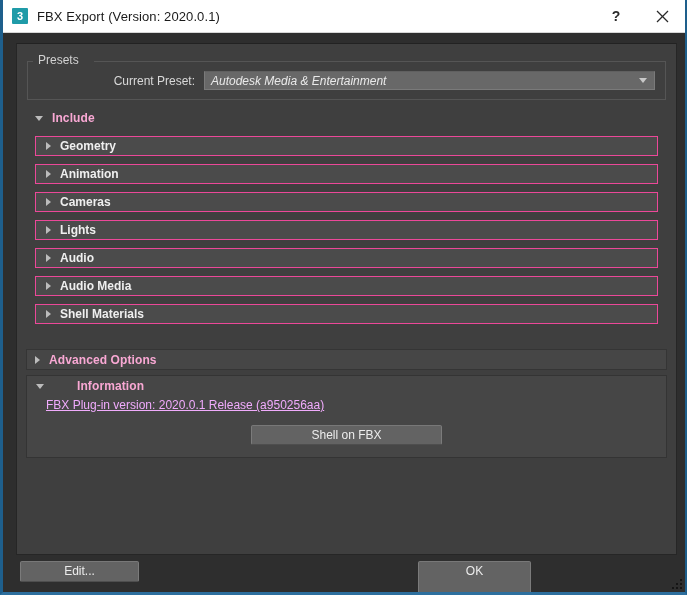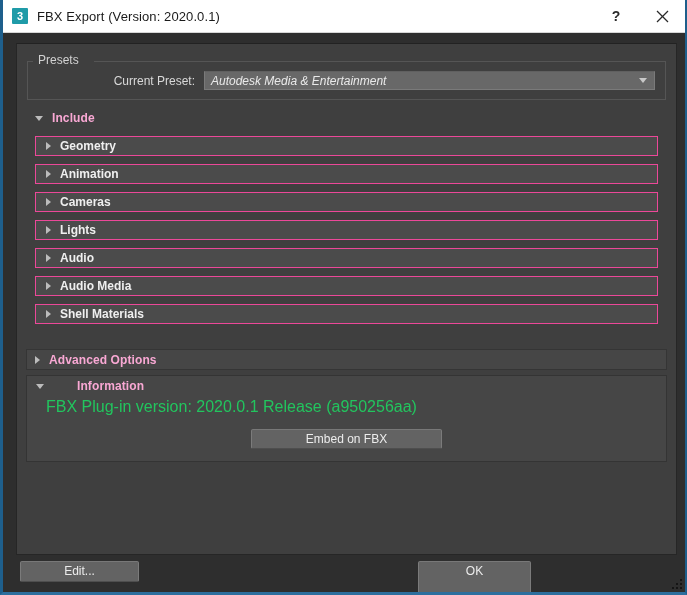--- a/index.html
+++ b/index.html
@@ -233,25 +233,26 @@
   }
   #info-header {
     height: 20px;
     display: flex;
     align-items: center;
     padding-left: 9px;
     box-sizing: border-box;
     gap: 24px;
   }
   #info-version {
-    font-size: 16px;
-    color: #22c55e;
+    font-size: 12px;
+    color: #f0abfc;
     padding-left: 19px;
     margin-top: 2px;
     white-space: nowrap;
+    text-decoration: underline;
   }
   #help-fbx-wrap {
     display: flex;
     justify-content: center;
     margin-top: 13px;
   }
 
   
   .btn {
     background: #636363;
@@ -391,21 +392,21 @@
         <span class="section-label">Advanced Options</span>
       </div>
 
       <div id="info-panel">
         <div id="info-header">
           <span class="tri down"></span>
           <span class="section-label">Information</span>
         </div>
         <div id="info-version">FBX Plug-in version: 2020.0.1 Release (a950256aa)</div>
         <div id="help-fbx-wrap">
-          <div class="btn" id="help-on-fbx">Embed on FBX</div>
+          <div class="btn" id="help-on-fbx">Shell on FBX</div>
         </div>
       </div>
 
     </div>
 
     <div id="bottom-bar">
       <div class="btn" id="btn-edit">Edit...</div>
       <div class="btn" id="btn-ok">OK</div>
     </div>
 

